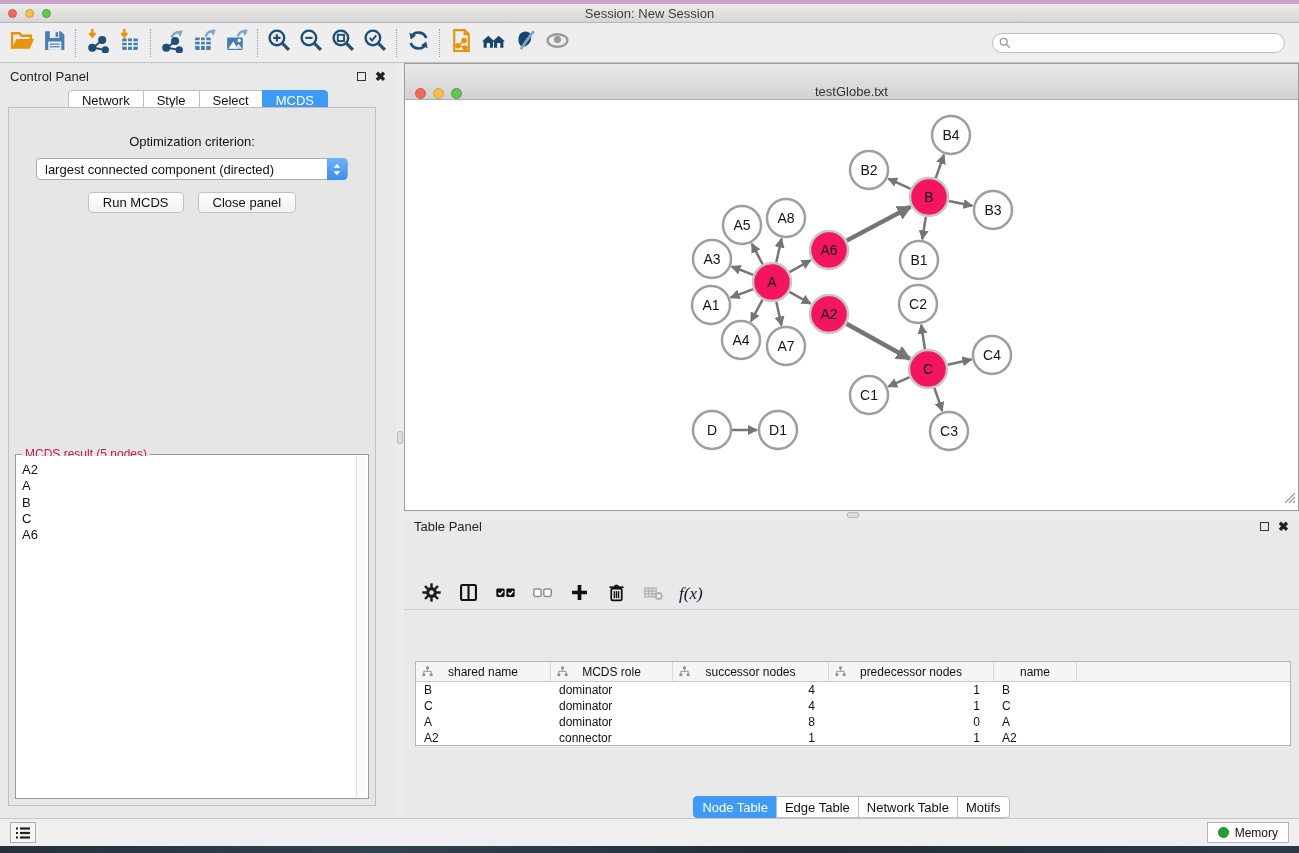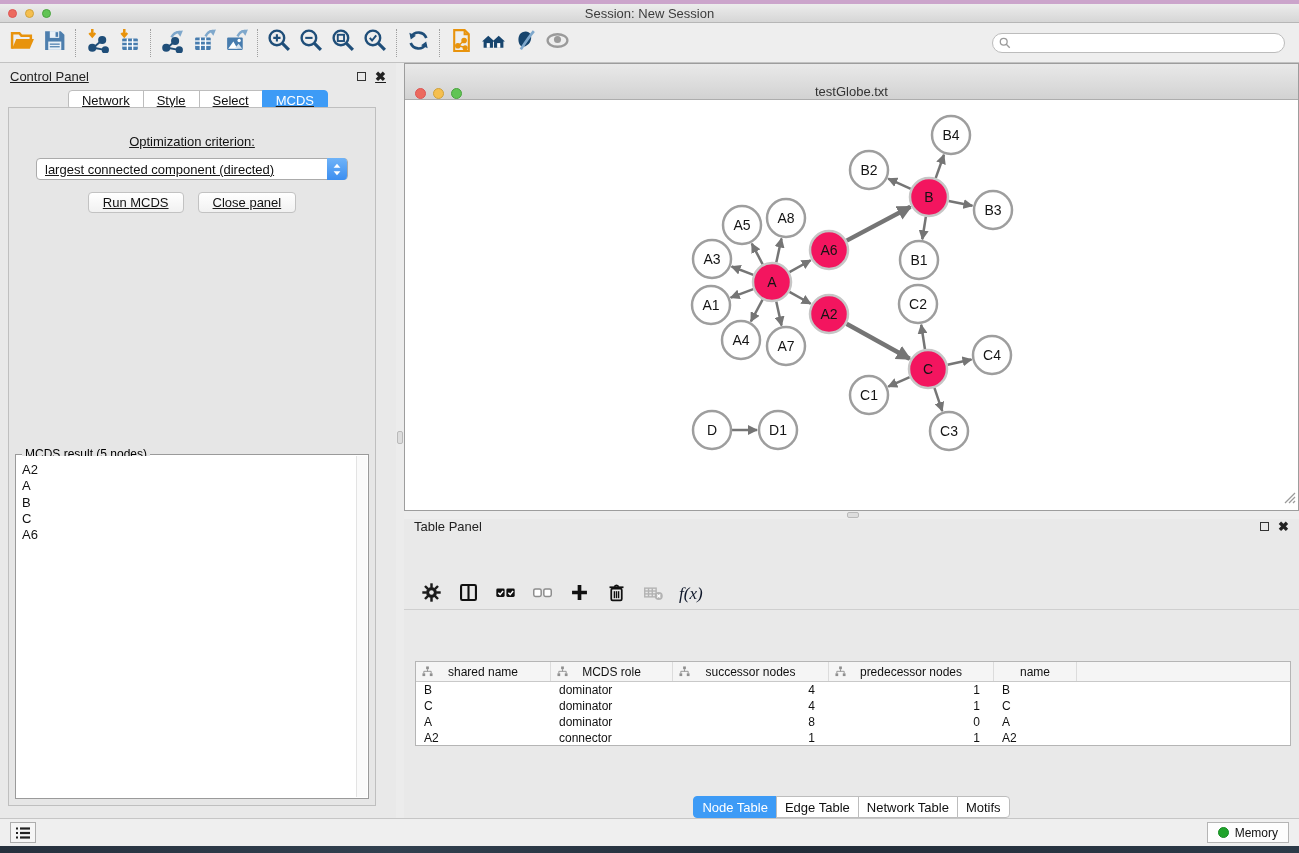--- a/index.html
+++ b/index.html
@@ -29,21 +29,21 @@
   .searchbox { margin-left:auto; margin-right:8px; width:293px; height:20px; background:#fff; border:1px solid #BCBCBC;
     border-radius:10px; display:flex; align-items:center; padding-left:6px; }
   .searchbox svg { width:12px; height:12px; }
   .searchbox input { border:none; outline:none; background:transparent; font-size:12px; width:250px; margin-left:4px;
     font-family:"Liberation Sans", sans-serif; }
 
   
   .main { height:755px; display:flex; }
 
   
-  .control-panel { width:396px; background:#E9E9E9; display:flex; flex-direction:column;text-decoration:underline; }
+  .control-panel { width:396px; background:#E9E9E9; display:flex; flex-direction:column; }
   .panel-header { height:27px; display:flex; align-items:center; padding:0 10px; }
   .panel-title { font-size:13px; color:#222; }
   .panel-header-btns { margin-left:auto; display:flex; align-items:center; gap:9px; }
   .float-ico { width:9px; height:9px; border:1.5px solid #333; display:inline-block; }
   .close-ico { font-size:13px; font-weight:bold; color:#222; line-height:10px; }
 
   .tab-row { display:flex; justify-content:center; height:21px; }
   .tab { height:20px; padding:0 13px; font-size:13px; background:#fff; border:1px solid #BDBDBD; margin-left:-1px;
     display:flex; align-items:center; color:#111; }
   .tab:first-child { border-radius:4px 0 0 4px; margin-left:0; }
@@ -56,21 +56,21 @@
   .dropdown { margin:9px auto 0 auto; width:312px; height:22px; background:#fff; border:1px solid #ABABAB;
     border-radius:4px; display:flex; align-items:center; position:relative; }
   .dropdown-value { font-size:13px; padding-left:8px; color:#111; white-space:nowrap; }
   .dropdown-stepper { position:absolute; right:0; top:-1px; width:20px; height:22px; border-radius:0 4px 4px 0;
     background:linear-gradient(#6FB3F8,#3C8EF0); display:flex; align-items:center; justify-content:center; }
   .btn-row { display:flex; justify-content:center; gap:14px; margin-top:12px; }
   .push-btn { height:21px; padding:0 14px; font-size:13px; background:linear-gradient(#FFFFFF,#F1F1F1);
     border:1px solid #C2C2C2; border-radius:4px; display:flex; align-items:center; color:#111; }
 
   .result-fieldset { margin:auto 6px 6px 6px; height:345px; border:1px solid #9A9A9A; position:relative; background:#fff; }
-  .result-legend { position:absolute; top:-8px; left:6px; background:#E6E6E6; padding:0 3px; font-size:12px; color:#000000; }
+  .result-legend { position:absolute; top:-8px; left:6px; background:#E6E6E6; padding:0 3px; font-size:12px; color:#be185d; }
   .result-list { position:absolute; inset:1px 12px 1px 1px; background:#fff; padding:6px 0 0 5px; font-size:13px; line-height:16.3px; color:#111; }
   .result-scroll { position:absolute; top:1px; bottom:1px; right:1px; width:11px; background:#FAFAFA; border-left:1px solid #E3E3E3; }
 
   
   .vdivider { width:8px; background:#ECECEC; position:relative; }
   .vdivider .handle { position:absolute; top:368px; left:0.5px; width:6px; height:13px; background:#DDDDDD; border:1px solid #B9B9B9; border-radius:2px; }
   .hdivider { height:8px; background:#EDEDED; position:relative; }
   .hdivider .handle { position:absolute; left:443px; top:0.5px; width:12px; height:6px; background:#DDDDDD; border:1px solid #B9B9B9; border-radius:2px; }
 
   

